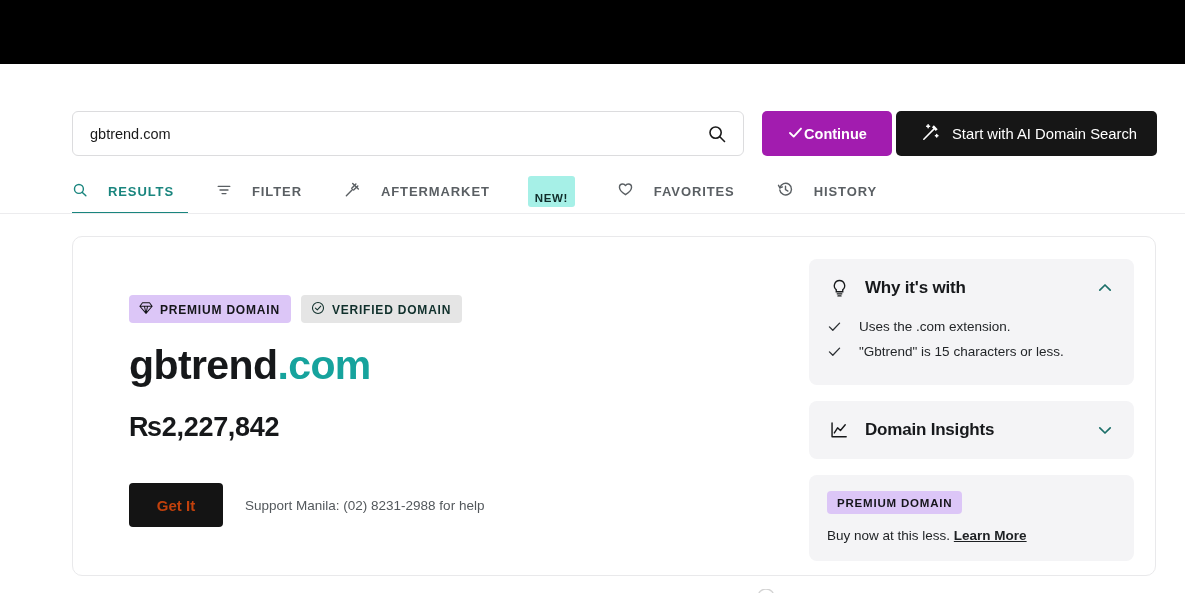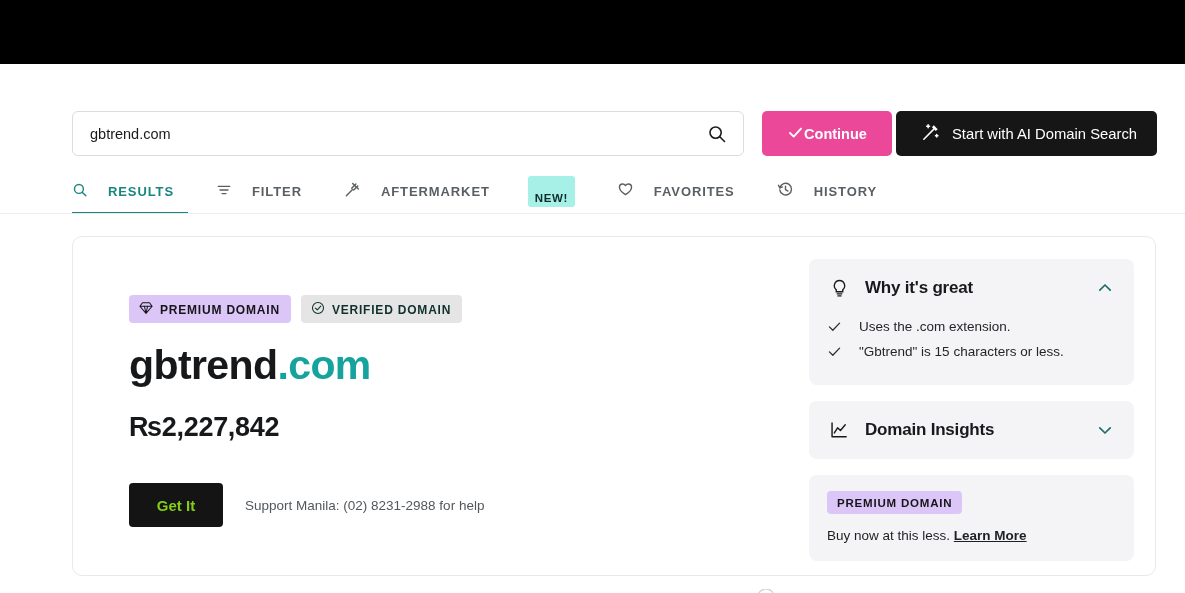--- a/index.html
+++ b/index.html
@@ -33,21 +33,21 @@
     margin-left:17px; width:600px; height:30px;
   }
   .search-icon {
     position:absolute; right:16px; top:50%; transform:translateY(-50%);
     width:20px; height:20px; display:flex; align-items:center; justify-content:center;
     cursor:pointer;
   }
 
   .btn-continue {
     position:absolute; left:690px; top:0; width:130px; height:45px;
-    background:#ec4899; border:none; border-radius:5px;
+    background:#a21caf; border:none; border-radius:5px;
     display:flex; align-items:center; justify-content:center; 
     color:#ffffff; font-size:14.5px; font-weight:bold; cursor:pointer;
     font-family:"Liberation Sans", sans-serif;
   }
   .btn-ai {
     position:absolute; left:824px; top:0; width:261px; height:45px;
     background:#161616; border:none; border-radius:5px;
     display:flex; align-items:center; justify-content:flex-start; gap:11px;
     padding-left:24px;
     color:#ffffff; font-size:14.8px; font-weight:normal; cursor:pointer;
@@ -106,21 +106,21 @@
   }
   .domain-name .tld { color:#16a39d; }
 
   .price {
     margin-top:26px;
     font-size:27px; font-weight:bold; color:#16181a; letter-spacing:-0.3px;
   }
 
   .buyrow { margin-top:40px; display:flex; align-items:center; gap:22px; }
   .btn-getit {
-    width:94px; height:44px; background:#141414; color:#84cc16;
+    width:94px; height:44px; background:#141414; color:#c2410c;
     border:none; border-radius:4px; cursor:pointer;
     font-size:15px; font-weight:bold;
     font-family:"Liberation Sans", sans-serif;
   }
   .support-text { font-size:13.5px; color:#53585c; }
 
   
   .right-col { position:absolute; left:736px; top:22px; width:325px; }
 
   .panel {
@@ -302,21 +302,21 @@
 
       <div class="panel">
         <div class="panel-head">
           <span class="panel-icon">
             <svg width="21" height="21" viewBox="0 0 22 22" fill="none" stroke="#16181a" stroke-width="1.4" stroke-linecap="round">
               <path d="M11 2.6 A5.4 5.4 0 0 0 7.6 12.2 L7.6 14.4 L14.4 14.4 L14.4 12.2 A5.4 5.4 0 0 0 11 2.6 Z"></path>
               <line x1="8.6" y1="16.6" x2="13.4" y2="16.6"></line>
               <line x1="9.4" y1="18.8" x2="12.6" y2="18.8"></line>
             </svg>
           </span>
-          <span class="panel-title">Why it's great</span>
+          <span class="panel-title">Why it's with</span>
           <span class="chev">
             <svg width="18" height="18" viewBox="0 0 18 18" fill="none" stroke="#1c6f69" stroke-width="1.7" stroke-linecap="round" stroke-linejoin="round">
               <polyline points="3.8,11.2 9,6 14.2,11.2"></polyline>
             </svg>
           </span>
         </div>
         <div class="panel-body">
           <div class="bullet">
             <span class="bullet-check">
               <svg width="15" height="15" viewBox="0 0 16 16" fill="none" stroke="#2b2f33" stroke-width="1.4" stroke-linecap="round" stroke-linejoin="round">

